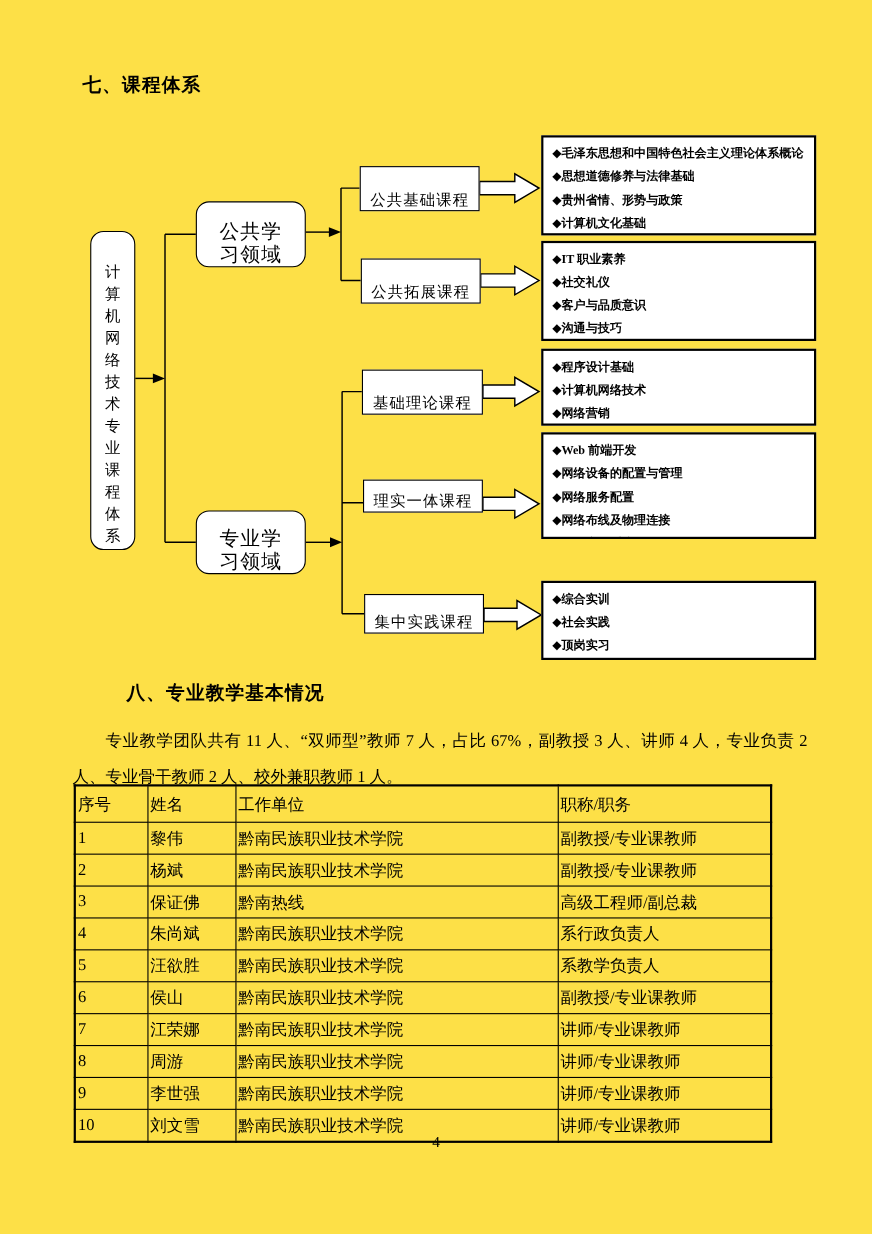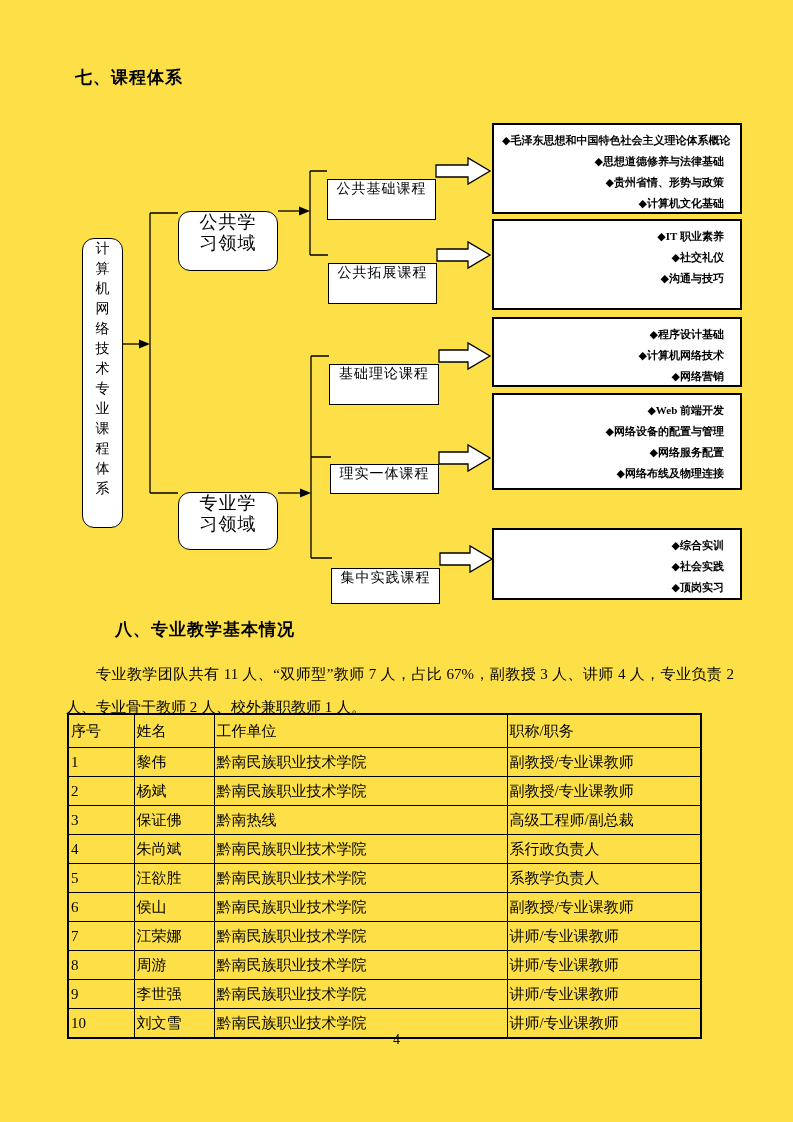--- a/index.html
+++ b/index.html
@@ -5,25 +5,25 @@
   html,body { margin:0; padding:0; background:#888; }
   .page {
     position:relative; width:793px; height:1122px; margin:0 auto;
     background:#fde047; color:#000;
     font-family:"Liberation Serif","DejaVu Serif",serif;
     overflow:hidden;
   }
   .heading { position:absolute; font-size:17px; font-weight:bold; letter-spacing:1px; }
   .box { position:absolute; border:1px solid #000; background:#fff; box-sizing:border-box; }
   .rounded { border-radius:12px; }
-  .flexc { display:flex; align-items:flex-start; justify-content:center;margin-top:28px; }
+  .flexc { display:flex; align-items:flex-end; justify-content:center; }
   .vtext { width:15px; word-break:break-all; line-height:20px; font-size:14px; text-align:center; }
   .domain-label { width:3.3em; word-break:break-all; line-height:21px; font-size:18px; letter-spacing:1px; text-align:center; }
   .course-label { font-size:14px; letter-spacing:1px; white-space:nowrap; }
-  .item-box { padding:5px 16px 0 8px; border-width:2px; overflow:hidden;text-align:right; }
+  .item-box { padding:5px 0 0 8px; border-width:2px; overflow:hidden; }
   .item { font-size:11px; font-weight:bold; line-height:21px; white-space:nowrap; }
   svg.connectors { position:absolute; top:0; left:0; }
   .para { position:absolute; left:66px; top:643px; width:668px; font-size:15px; line-height:33px; text-indent:2em; text-align:justify; }
   table.teachers { position:absolute; left:67px; top:713px; width:633px; border-collapse:collapse; table-layout:fixed; border:2px solid #000; font-size:15px; }
   table.teachers th, table.teachers td { border:1px solid #000; text-align:left; vertical-align:middle; padding:0 2px; font-weight:normal; overflow:hidden; white-space:nowrap; }
   table.teachers th { height:32px; }
   table.teachers td { height:28px; }
   .pagenum { position:absolute; left:0; top:1032px; width:100%; text-align:center; font-size:14px; }
 </style>
 </head>
@@ -85,20 +85,21 @@
 
   <div class="box item-box" style="left:492px; top:123px; width:250px; height:91px;">
     <div class="item">◆毛泽东思想和中国特色社会主义理论体系概论</div>
     <div class="item">◆思想道德修养与法律基础</div>
     <div class="item">◆贵州省情、形势与政策</div>
     <div class="item">◆计算机文化基础</div>
   </div>
   <div class="box item-box" style="left:492px; top:219px; width:250px; height:91px;">
     <div class="item">◆IT 职业素养</div>
     <div class="item">◆社交礼仪</div>
+    <div class="item">◆客户与品质意识</div>
     <div class="item">◆沟通与技巧</div>
   </div>
   <div class="box item-box" style="left:492px; top:317px; width:250px; height:70px;">
     <div class="item">◆程序设计基础</div>
     <div class="item">◆计算机网络技术</div>
     <div class="item">◆网络营销</div>
   </div>
   <div class="box item-box" style="left:492px; top:393px; width:250px; height:97px;">
     <div class="item">◆Web 前端开发</div>
     <div class="item">◆网络设备的配置与管理</div>

